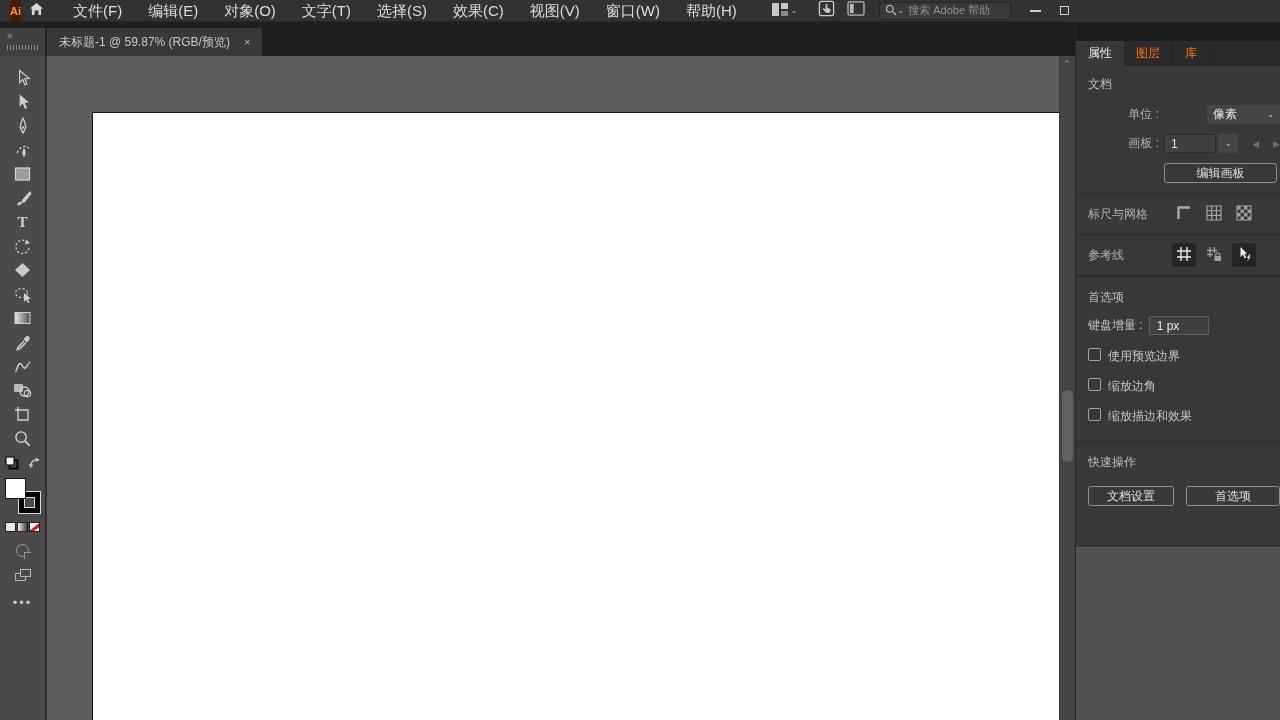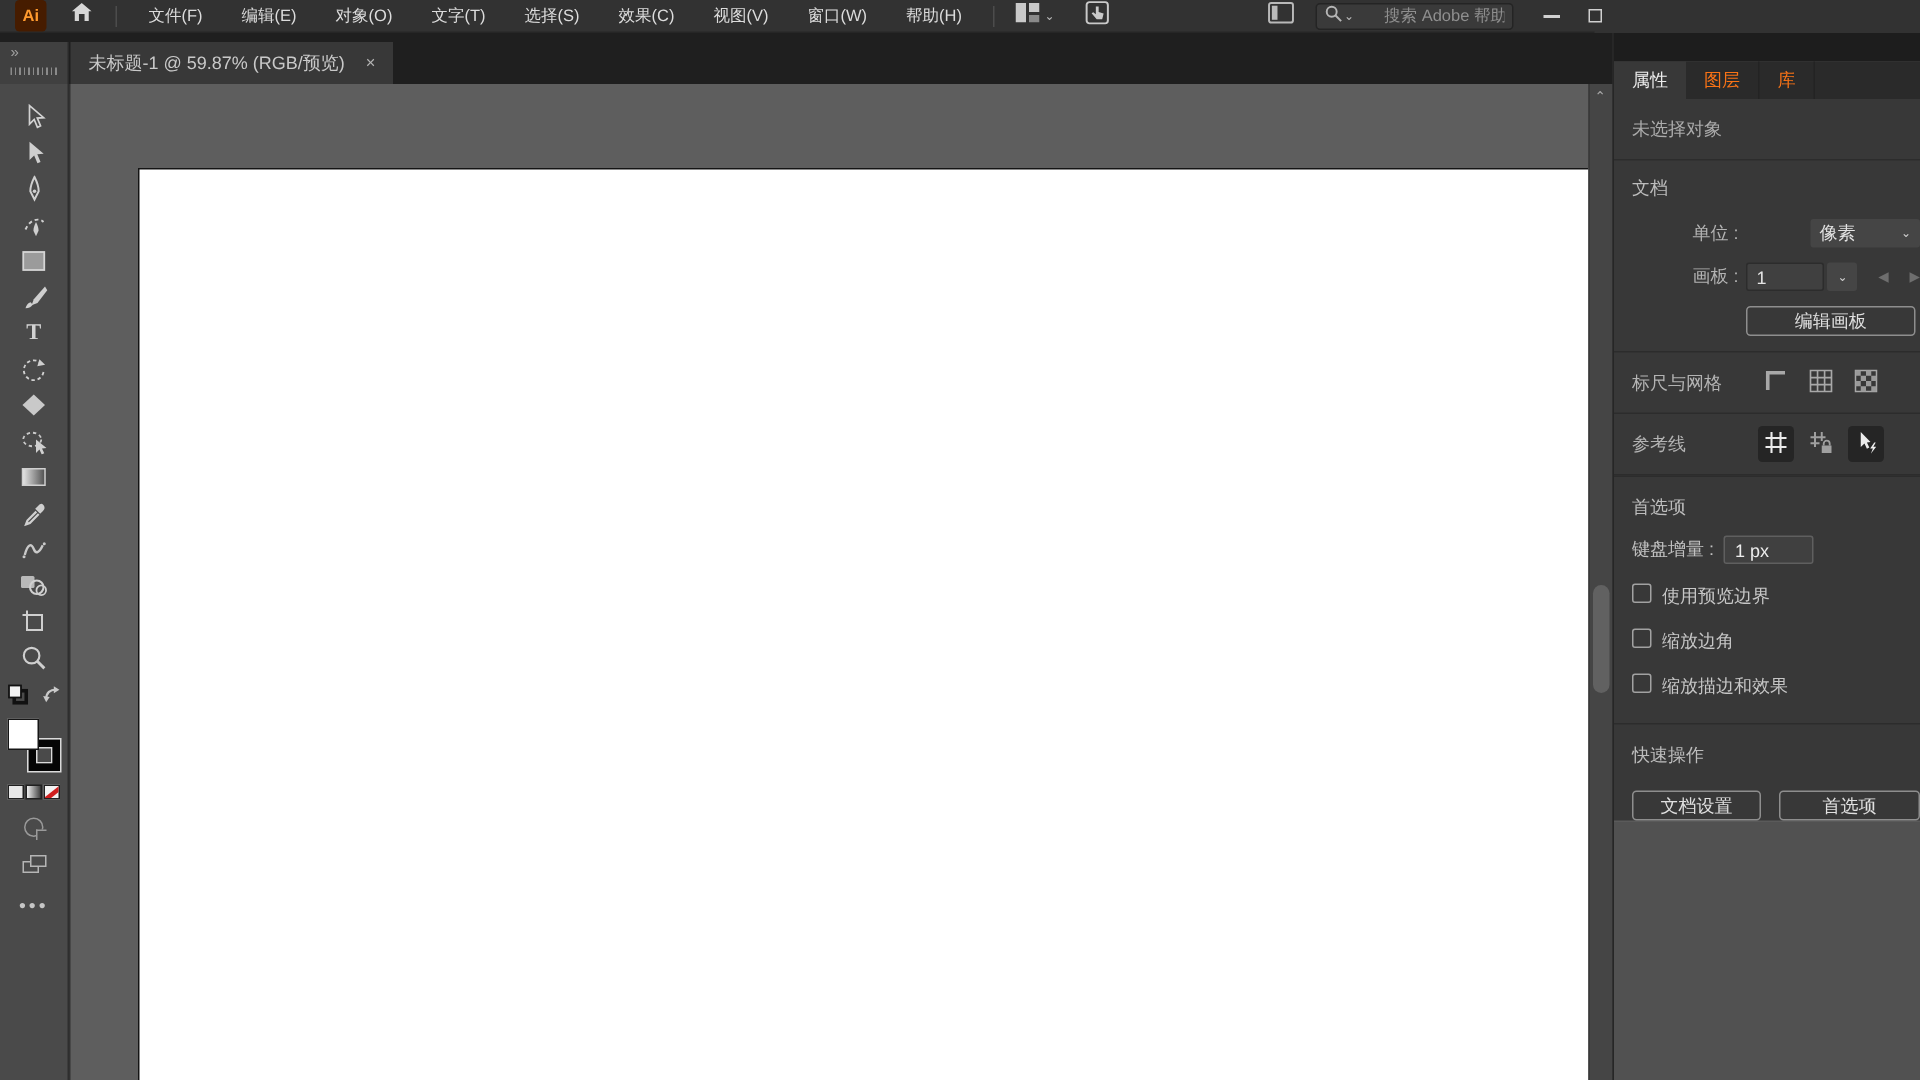--- a/index.html
+++ b/index.html
@@ -7,27 +7,27 @@
     font-family:"Liberation Sans","DejaVu Sans",sans-serif; }
   #app { position:relative; width:1063px; height:720px; background:#323232; }
 
   
   .appbar { position:absolute; top:0; left:0; right:0; height:22px; background:#323232;
     display:flex; align-items:center; border-bottom:1px solid #262626; }
   .ai-logo { width:21px; height:21px; margin-left:10px; background:#461c00; border-radius:3px;
     color:#ff9a2e; font-size:11px; font-weight:bold; display:flex; align-items:center; justify-content:center; }
   .home-btn { width:30px; height:22px; display:flex; align-items:center; justify-content:center; margin-left:8px; }
   .vsep { width:1px; height:14px; background:#4c4c4c; margin:0 8px; }
-  .menu-item { color:#dcdcdc; font-size:11px; padding:0 13px; line-height:22px; cursor:default; white-space:nowrap; }
+  .menu-item { color:#dcdcdc; font-size:15px; padding:0 13px; line-height:22px; cursor:default; white-space:nowrap; }
   .iconbtn { display:flex; align-items:center; justify-content:center; height:22px; padding:0 6px; }
   .chev { color:#b8b8b8; font-size:8px; margin-left:3px; }
   .appbar-right { margin-left:auto; display:flex; align-items:center; }
   .searchbox { width:132px; height:18px; background:#3a3a3a; border:1px solid #242424; border-radius:3px;
     display:flex; align-items:center; padding:0 5px; margin:0 8px; }
-  .searchbox .ph { color:#8f8f8f; font-size:11px; margin-left:20px; white-space:nowrap; overflow:hidden; }
+  .searchbox .ph { color:#8f8f8f; font-size:11px; margin-left:4px; white-space:nowrap; overflow:hidden; }
   .win-btn { width:34px; height:22px; display:flex; align-items:center; justify-content:center; color:#d0d0d0; }
   .win-dash { width:11px; height:2px; background:#d0d0d0; }
   .win-sq { width:9px; height:9px; border:1.5px solid #d0d0d0; margin-right:-12px; }
 
   
   .tabbar { position:absolute; top:22px; left:0; width:1075px; height:34px; background:#1f1f1f; }
   .tools-head { position:absolute; left:0; bottom:0; width:46px; height:28px; background:#404040;
     border-right:1px solid #2a2a2a; }
   .tools-head .dchev { position:absolute; top:2px; left:7px; color:#9f9f9f; font-size:10px; letter-spacing:-2px; }
   .grip { position:absolute; top:17px; left:7px; width:32px; height:5px;
@@ -334,21 +334,20 @@
 
   <div class="panel">
     <div class="pstrip"></div>
     <div class="ptabs">
       <div class="ptab active">属性</div>
       <div class="ptab">图层</div>
       <div class="ptab">库</div>
       <div style="flex:1; border-right:none;"></div>
     </div>
     <div class="pbody">
-      <div class="nosel">未选择对象</div>
 
       <div class="psec-head">文档</div>
       <div class="frow">
         <div class="flabel">单位 :</div>
         <div class="fctl select">
           <span class="sv">像素</span>
           <span class="sc">⌄</span>
         </div>
       </div>
       <div class="frow" style="margin-top:10px;">

